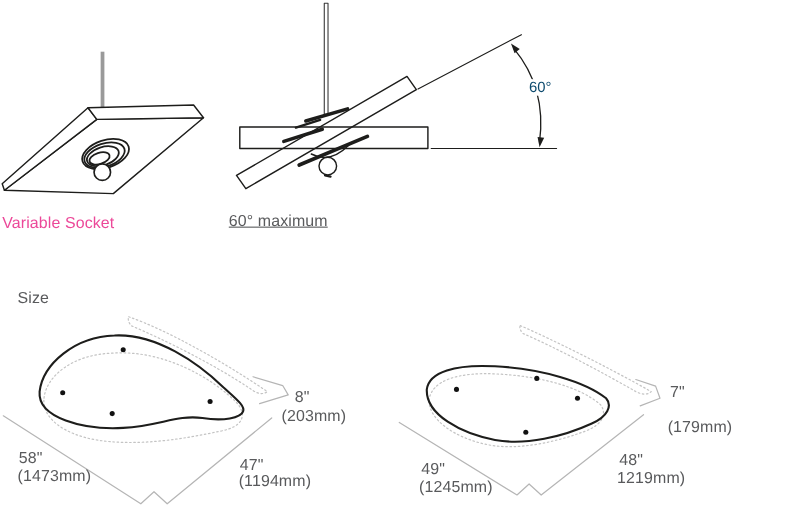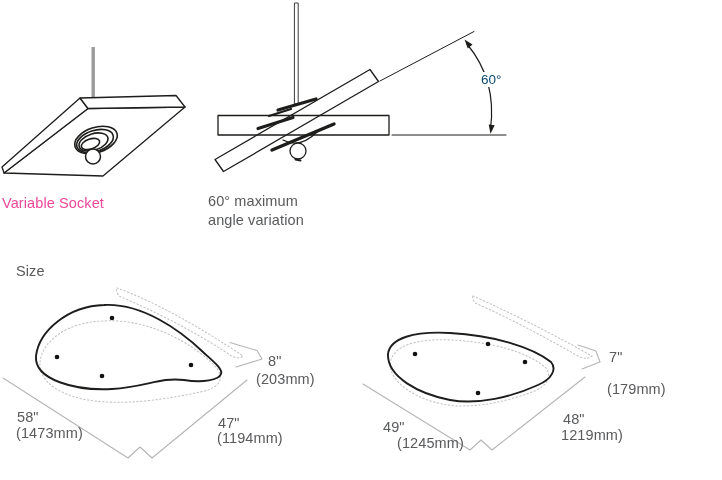--- a/index.html
+++ b/index.html
@@ -113,35 +113,34 @@
       <g fill="none" stroke="#b5b5b5" stroke-width="1.1">
         <path d="M 363,384 L 470,450 L 481,440 L 492,450 L 585,377"></path>
         <path d="M 578,345 L 596,351 M 582,369 L 600,362 M 596,351 L 600,362"></path>
       </g>
     </g>
   </svg>
 
   <div class="lbl caption" style="left:2px;top:195px;">Variable Socket</div>
 
   <div style="position:absolute;left:208px;top:193px;">
-    <div class="lbl" style="position:static;">60° maximum</div>
-    <div class="lbl" style="position:static;margin-top:2px;">angle variation</div>
+    <div class="lbl" style="position:static;text-decoration:underline;">60° maximum</div>
   </div>
 
   <div class="angle-lbl" style="left:479px;top:72px;">60°</div>
 
   <div class="lbl" style="left:16px;top:263px;">Size</div>
 
   <div class="lbl" style="left:17px;top:409px;">58"</div>
   <div class="lbl" style="left:16px;top:425px;">(1473mm)</div>
   <div class="lbl" style="left:218px;top:415px;">47"</div>
   <div class="lbl" style="left:217px;top:430px;">(1194mm)</div>
   <div class="lbl" style="left:268px;top:353px;">8"</div>
   <div class="lbl" style="left:256px;top:371px;">(203mm)</div>
 
   <div class="lbl" style="left:383px;top:419px;">49"</div>
-  <div class="lbl" style="left:381px;top:435px;margin-left:16px;">(1245mm)</div>
+  <div class="lbl" style="left:381px;top:435px;">(1245mm)</div>
   <div class="lbl" style="left:563px;top:411px;">48"</div>
   <div class="lbl" style="left:561px;top:427px;">1219mm)</div>
   <div class="lbl" style="left:609px;top:349px;">7"</div>
   <div class="lbl" style="left:607px;top:381px;">(179mm)</div>
 
 </div>
 
 </body></html>

